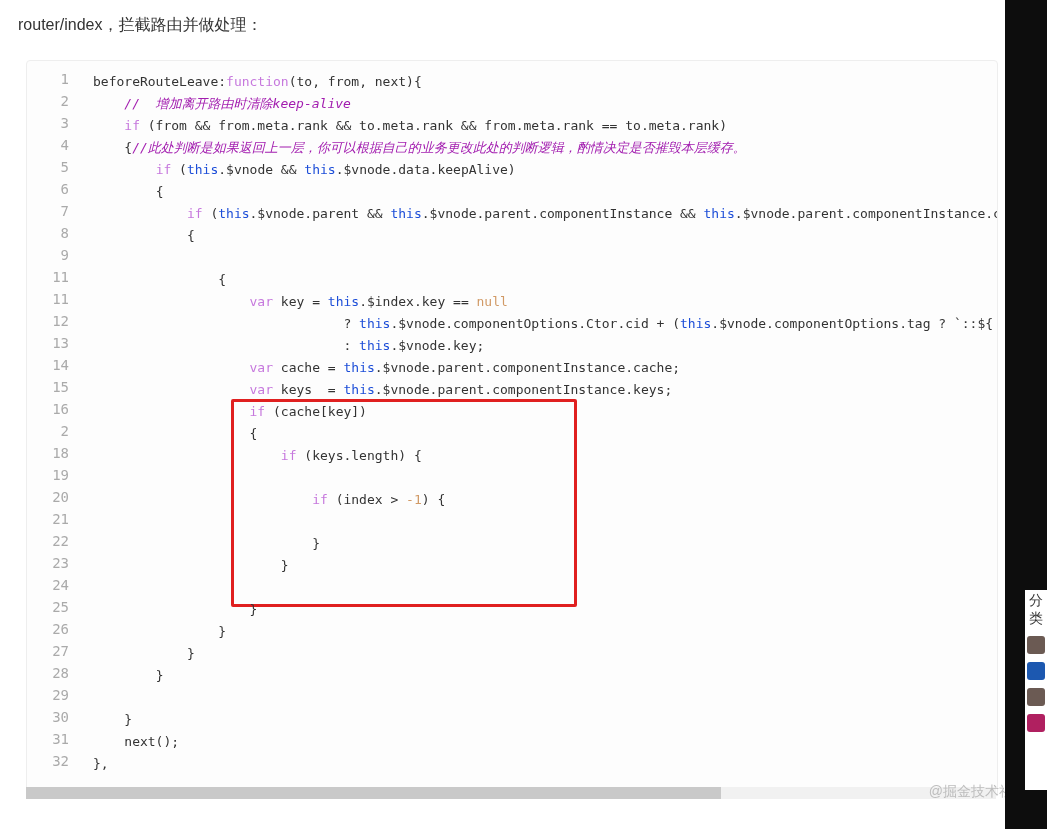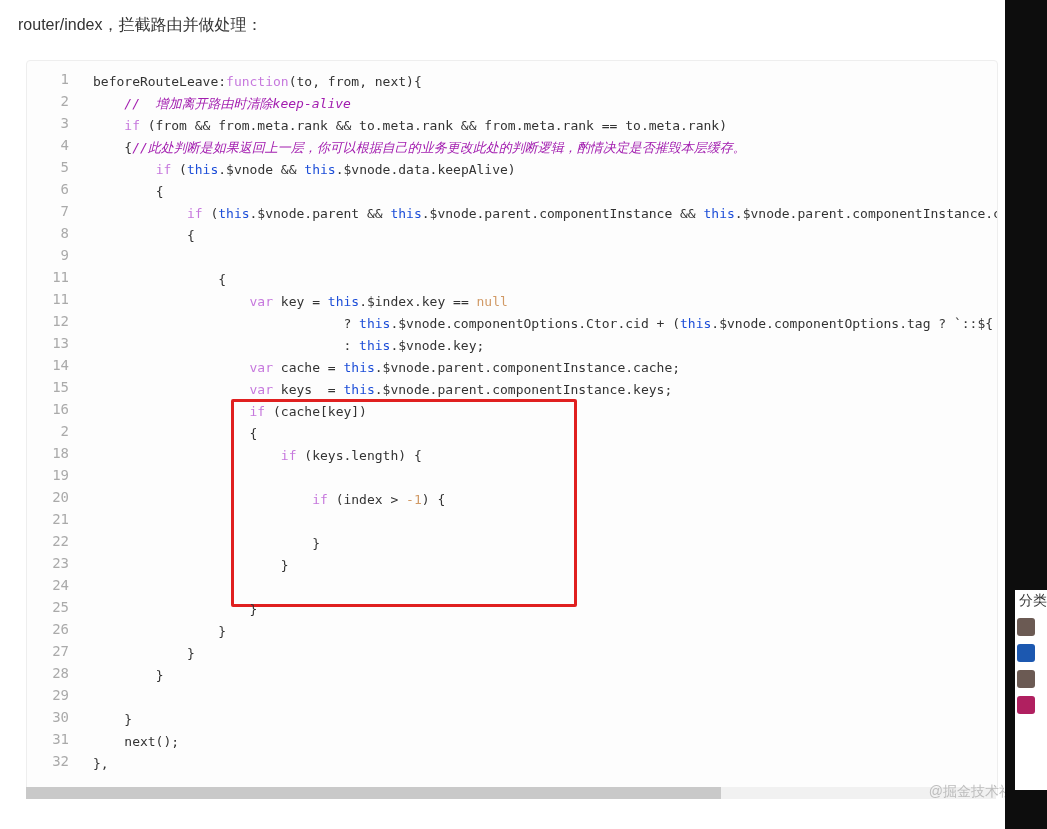--- a/index.html
+++ b/index.html
@@ -13,21 +13,21 @@
   .kw{color:#c678dd;}
   .this{color:#1d4ed8;}
   .null{color:#d19a66;}
   .num{color:#d19a66;}
   .cmt{color:#a21caf;font-style:italic;}
   .highlight-box{position:absolute;border:3px solid #e02020;border-radius:2px;pointer-events:none;}
   .hscroll{position:absolute;left:26px;bottom:30px;width:970px;height:12px;background:#f1f1f1;}
   .hscroll-thumb{position:absolute;left:0;top:0;height:12px;width:695px;background:#c9c9c9;}
   .watermark{position:absolute;right:20px;bottom:28px;color:#bdbdbd;font-size:14px;}
   .darkbar{position:absolute;right:0;top:0;width:42px;height:100%;background:#0d0d0d;}
-  .rightpanel{position:absolute;right:0;top:590px;width:32px;height:200px;background:#fff;}
+  .rightpanel{position:absolute;right:0;top:590px;width:22px;height:200px;background:#fff;}
   .rp-title{font-size:14px;color:#333;padding:2px 0 0 4px;}
   .rp-thumb{width:18px;height:18px;margin:8px 0 0 2px;border-radius:3px;}
   .t1{background:#6b5a53;}
   .t2{background:#1c58b0;}
   .t3{background:#6b5a53;}
   .t4{background:#b02060;}
 </style>
 </head>
 <body>
 

